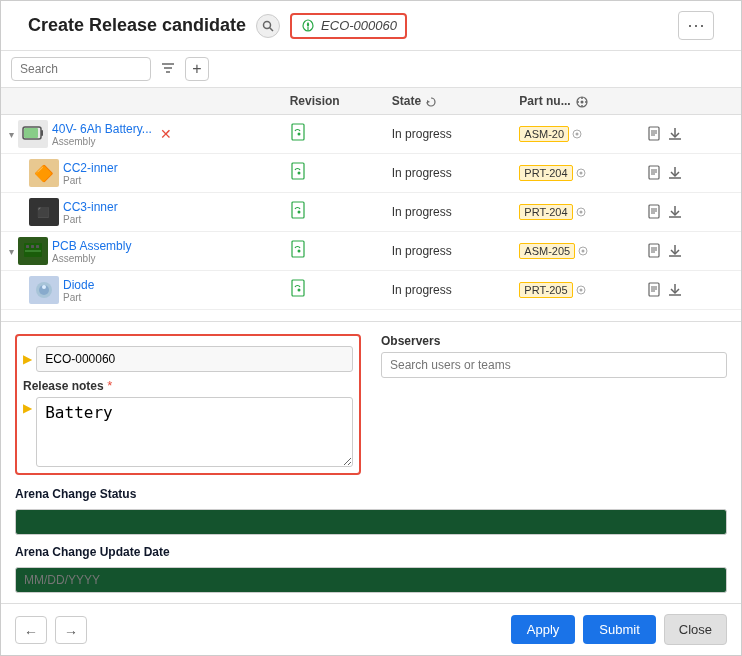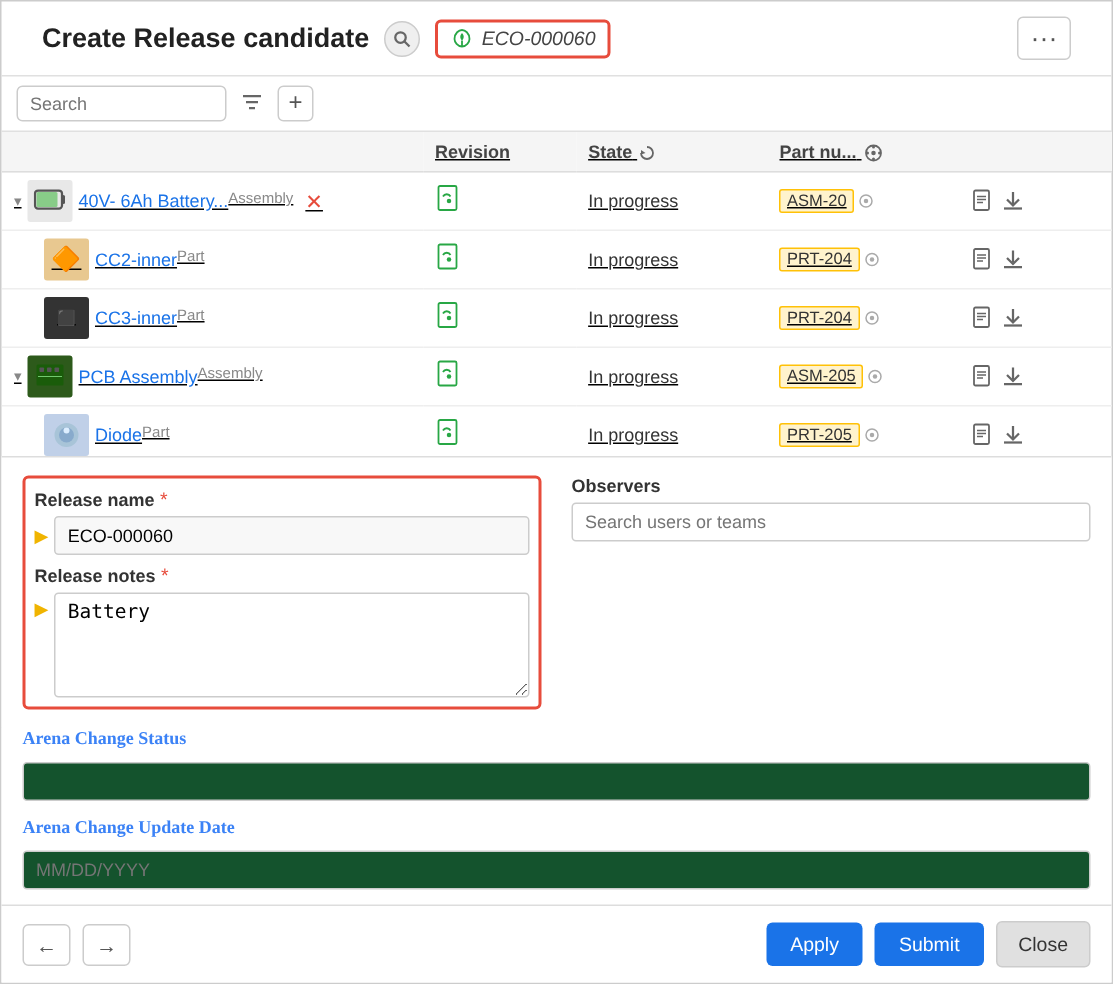--- a/index.html
+++ b/index.html
@@ -15,60 +15,60 @@
     .header-spacer { flex: 1; }
     .header-more { border: none; background: none; font-size: 18px; cursor: pointer; color: #555; border: 1px solid #ccc; border-radius: 4px; padding: 3px 8px; }
 
     
     .toolbar { display: flex; align-items: center; padding: 6px 10px; border-bottom: 1px solid #e0e0e0; gap: 6px; }
     .search-input { border: 1px solid #ccc; border-radius: 4px; padding: 4px 8px; font-size: 12px; width: 140px; }
     .toolbar-icon-btn { border: none; background: none; cursor: pointer; color: #555; font-size: 14px; padding: 2px 4px; }
     .toolbar-add-btn { border: 1px solid #ccc; background: #fff; border-radius: 4px; cursor: pointer; font-size: 16px; color: #555; width: 24px; height: 24px; display: flex; align-items: center; justify-content: center; }
 
     
-    .table-container { flex: 1; overflow-y: auto; position: relative; max-height: 340px; text-decoration: underline; }
+    .table-container { flex: 1; overflow-y: auto; position: relative; max-height: 340px; }
     table { width: 100%; border-collapse: collapse; }
     thead tr { background: #f5f5f5; }
     thead th { padding: 6px 8px; text-align: left; font-size: 12px; font-weight: 600; color: #444; border-bottom: 1px solid #ddd; white-space: nowrap; }
     tbody tr { border-bottom: 1px solid #eee; }
     tbody td { padding: 5px 8px; font-size: 12px; color: #333; vertical-align: middle; }
     .col-name { width: 220px; }
     .col-revision { width: 80px; }
     .col-state { width: 100px; }
     .col-partnum { width: 100px; }
     .col-actions { width: 80px; }
 
     .item-row { display: flex; align-items: center; gap: 4px; }
     .chevron-icon { color: #888; font-size: 10px; cursor: pointer; }
-    .item-info { display: flex; }
+    .item-info { display: flex; flex-direction: column; }
     .item-name { font-size: 12px; font-weight: 500; color: #1a73e8; cursor: pointer; }
     .item-type { font-size: 10px; color: #888; }
     .delete-icon { color: #e74c3c; cursor: pointer; font-size: 14px; margin-left: 4px; }
 
     .part-num-cell { display: flex; align-items: center; gap: 3px; }
     .part-num-value { background: #fff3cd; border: 1px solid #ffc107; padding: 1px 4px; border-radius: 2px; font-size: 11px; }
 
     .action-icons { display: flex; align-items: center; gap: 4px; }
 
     
     .form-section { border-top: 1px solid #ddd; padding: 12px 14px; display: flex; gap: 20px; background: #fff; }
     .form-left { flex: 1; display: flex; flex-direction: column; gap: 8px; }
     .form-right { flex: 1; display: flex; flex-direction: column; gap: 8px; }
 
     .form-label { font-size: 12px; font-weight: 600; color: #333; }
     .required-star { color: #e74c3c; }
     .form-input { border: 1px solid #ccc; border-radius: 3px; padding: 5px 8px; font-size: 12px; width: 100%; background: #f8f8f8; }
-    .form-textarea { border: 1px solid #ccc; border-radius: 3px; padding: 5px 8px; font-size: 13px; width: 100%; height: 70px; resize: vertical; background: #fff; }
+    .form-textarea { border: 1px solid #ccc; border-radius: 3px; padding: 5px 8px; font-size: 16px; width: 100%; height: 70px; resize: vertical; background: #fff; }
     .form-input-group { border: 2px solid #e74c3c; border-radius: 4px; padding: 6px; }
 
     .observers-input { border: 1px solid #ccc; border-radius: 3px; padding: 5px 8px; font-size: 12px; width: 100%; color: #999; }
 
     
     .arena-section { padding: 0 14px 10px; background: #fff; }
-    .arena-label { font-size: 12px; font-weight: 600; color: #3b82f6; margin-bottom: 4px; font-family: Liberation Serif, serif; }
+    .arena-label { font-size: 12px; font-weight: 600; color: #0f172a; margin-bottom: 4px; }
     .arena-input { border: 1px solid #ccc; border-radius: 3px; padding: 5px 8px; font-size: 12px; width: 100%; background: #14532d; color: #999; }
 
     
     .footer { display: flex; align-items: center; padding: 10px 14px; border-top: 1px solid #ddd; background: #fff; gap: 8px; }
     .footer-spacer { flex: 1; }
     .btn-icon { border: 1px solid #ccc; background: #fff; border-radius: 4px; cursor: pointer; padding: 5px 8px; color: #555; font-size: 14px; }
     .btn-save-draft { border: 1px solid #ccc; background: #fff; border-radius: 4px; cursor: pointer; padding: 5px 14px; font-size: 12px; color: #333; }
     .btn-apply { background: #1a73e8; color: #fff; border: none; border-radius: 4px; cursor: pointer; padding: 7px 16px; font-size: 13px; font-weight: 500; }
     .btn-submit { background: #1a73e8; color: #fff; border: none; border-radius: 4px; cursor: pointer; padding: 7px 16px; font-size: 13px; font-weight: 500; }
     .btn-close { background: #e0e0e0; color: #333; border: 1px solid #ccc; border-radius: 4px; cursor: pointer; padding: 7px 14px; font-size: 13px; }
@@ -397,24 +397,20 @@
           </td>
         </tr>
 
       </tbody>
     </table>
   </div>
 
   <div class="form-section">
     <div class="form-left">
       <div class="form-input-group">
-        <div>
-          <span class="form-label">Release name</span>
-          <span class="required-star"> *</span>
-        </div>
         <div style="display:flex; align-items:center; gap:4px; margin-top:4px;">
           <span style="color:#f0b400; font-size:12px;">▶</span>
           <input class="form-input" type="text" value="ECO-000060" style="">
         </div>
         <div style="margin-top:6px;">
           <div>
             <span class="form-label">Release notes</span>
             <span class="required-star"> *</span>
           </div>
           <div style="display:flex; align-items:flex-start; gap:4px; margin-top:4px;">

